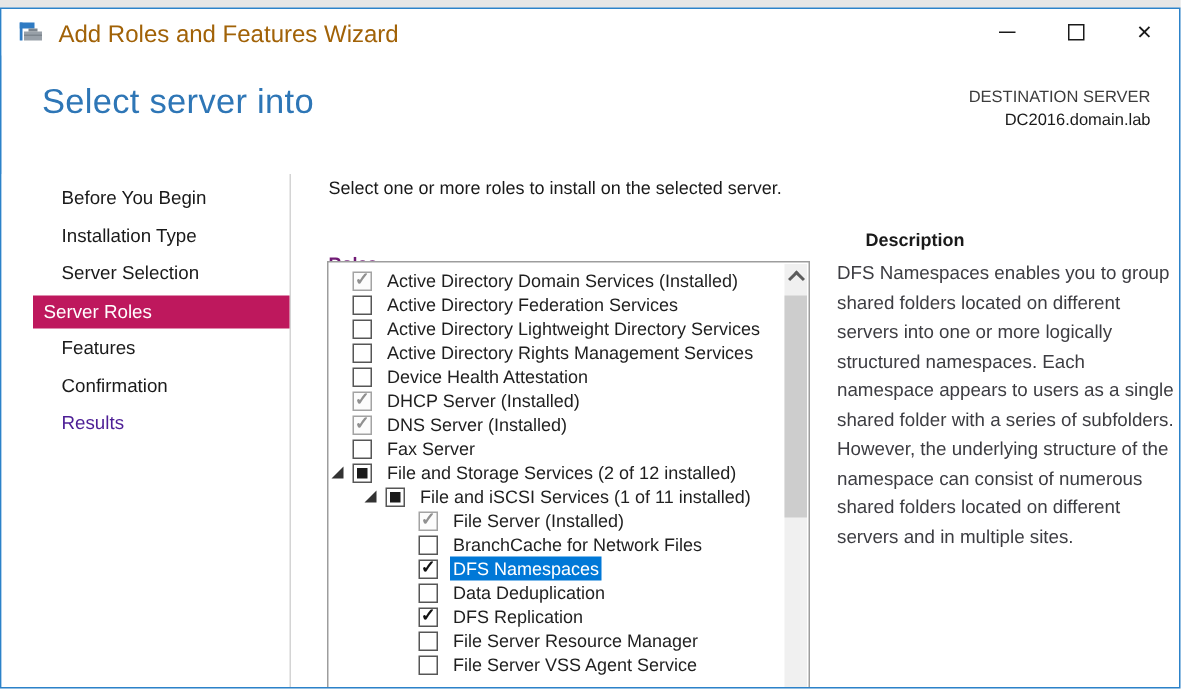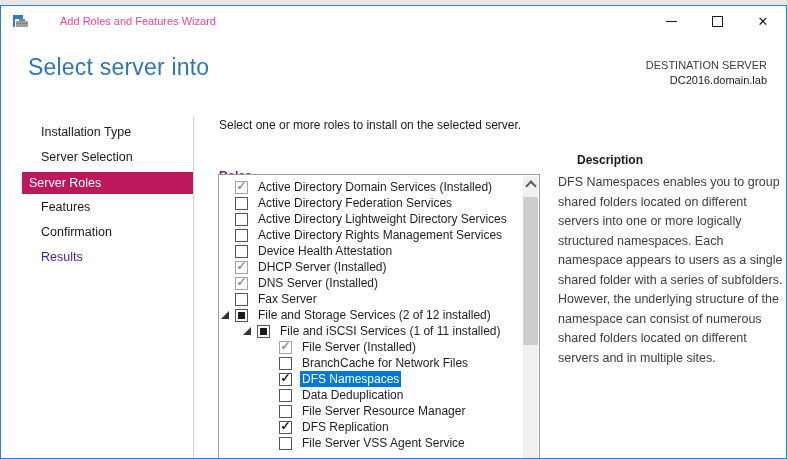--- a/index.html
+++ b/index.html
@@ -10,21 +10,21 @@
     -webkit-font-smoothing:antialiased;
   }
   .backdrop{position:absolute;left:0;top:0;width:787px;height:5px;background:#e6e6e6;border-bottom:1px solid #d0d0d0;}
   .window{
     position:absolute;left:0;top:5px;width:787px;height:454px;
     background:#ffffff;border:1px solid #2c82c9;box-sizing:border-box;overflow:hidden;
   }
   
   .titlebar{position:absolute;left:0;top:0;width:100%;height:31px;background:#ffffff;}
   .app-icon{position:absolute;left:12px;top:7px;width:16px;height:16px;}
-  .win-title{position:absolute;left:38px;top:9px;font-size:11px;color:#ec4899;white-space:nowrap;margin-left:21px;}
+  .win-title{position:absolute;left:38px;top:9px;font-size:16px;color:#a16207;white-space:nowrap;}
   .controls{position:absolute;right:0;top:0;height:31px;display:flex;}
   .ctrl{width:46px;height:31px;display:flex;align-items:center;justify-content:center;cursor:default;}
   .min-glyph{width:11px;height:1px;background:#1a1a1a;}
   .max-glyph{width:9px;height:9px;border:1px solid #1a1a1a;}
   .close-glyph{font-size:13px;color:#1a1a1a;}
   
   .page-title{position:absolute;left:27px;top:48px;margin:0;font-size:23px;font-weight:300;color:#2e76b6;letter-spacing:.2px;}
   .dest{position:absolute;right:19px;top:52px;text-align:right;font-size:11px;line-height:15px;}
   .dest-label{color:#3c3c3c;}
   .dest-server{color:#1a1a1a;}
@@ -87,20 +87,21 @@
     </div>
   </div>
 
   <h1 class="page-title">Select server into</h1>
   <div class="dest">
     <div class="dest-label">DESTINATION SERVER</div>
     <div class="dest-server">DC2016.domain.lab</div>
   </div>
 
   <nav class="sidebar" id="sidebar">
+      <div class="nav-item">Before You Begin</div>
       <div class="nav-item">Installation Type</div>
       <div class="nav-item">Server Selection</div>
       <div class="nav-item selected">Server Roles</div>
       <div class="nav-item">Features</div>
       <div class="nav-item">Confirmation</div>
       <div class="nav-item disabled">Results</div>
     </nav>
 
   <p class="instruction">Select one or more roles to install on the selected server.</p>
   <div class="roles-label">Roles</div>
@@ -172,27 +173,27 @@
     <span class="cb checked" style="margin-left: 60px;"></span>
     <span class="row-label sel">DFS Namespaces</span>
   </div>
         <div class="role-row">
 
     <span class="cb unchecked" style="margin-left: 60px;"></span>
     <span class="row-label">Data Deduplication</span>
   </div>
         <div class="role-row">
 
-    <span class="cb unchecked" style="margin-left: 60px;"></span>
-    <span class="row-label">File Server Resource Manager</span>
-  </div>
-        <div class="role-row">
-
     <span class="cb checked" style="margin-left: 60px;"></span>
     <span class="row-label">DFS Replication</span>
+  </div>
+        <div class="role-row">
+
+    <span class="cb unchecked" style="margin-left: 60px;"></span>
+    <span class="row-label">File Server Resource Manager</span>
   </div>
         <div class="role-row">
 
     <span class="cb unchecked" style="margin-left: 60px;"></span>
     <span class="row-label">File Server VSS Agent Service</span>
   </div>
       </div>
     <div class="scrollbar">
       <div class="sb-up">
           <span class="sb-chevron"></span>

